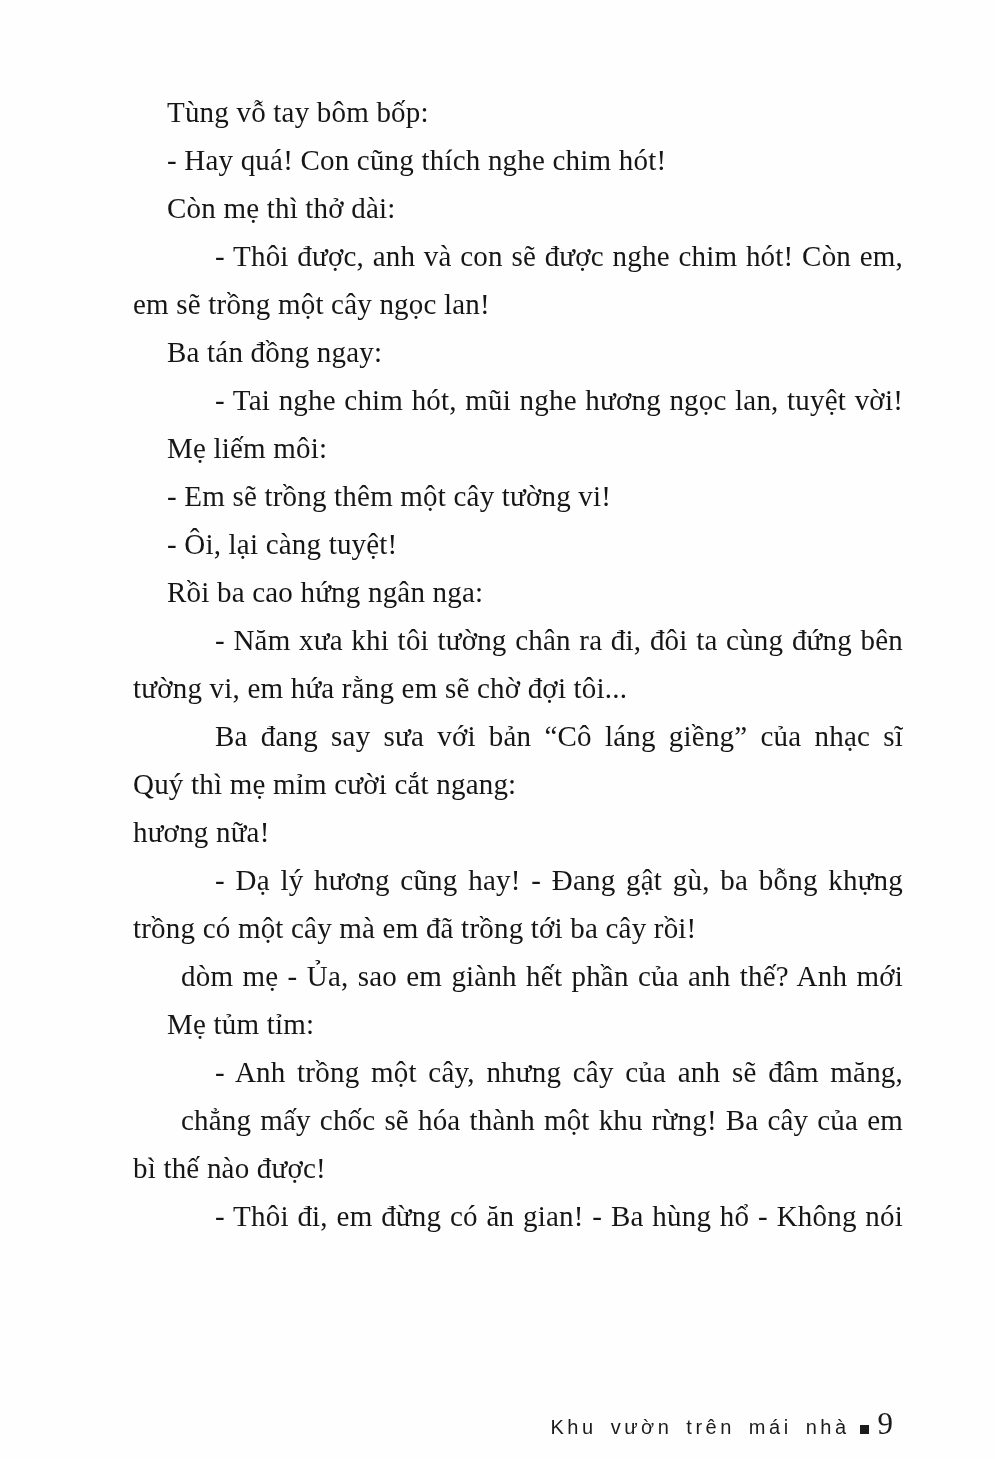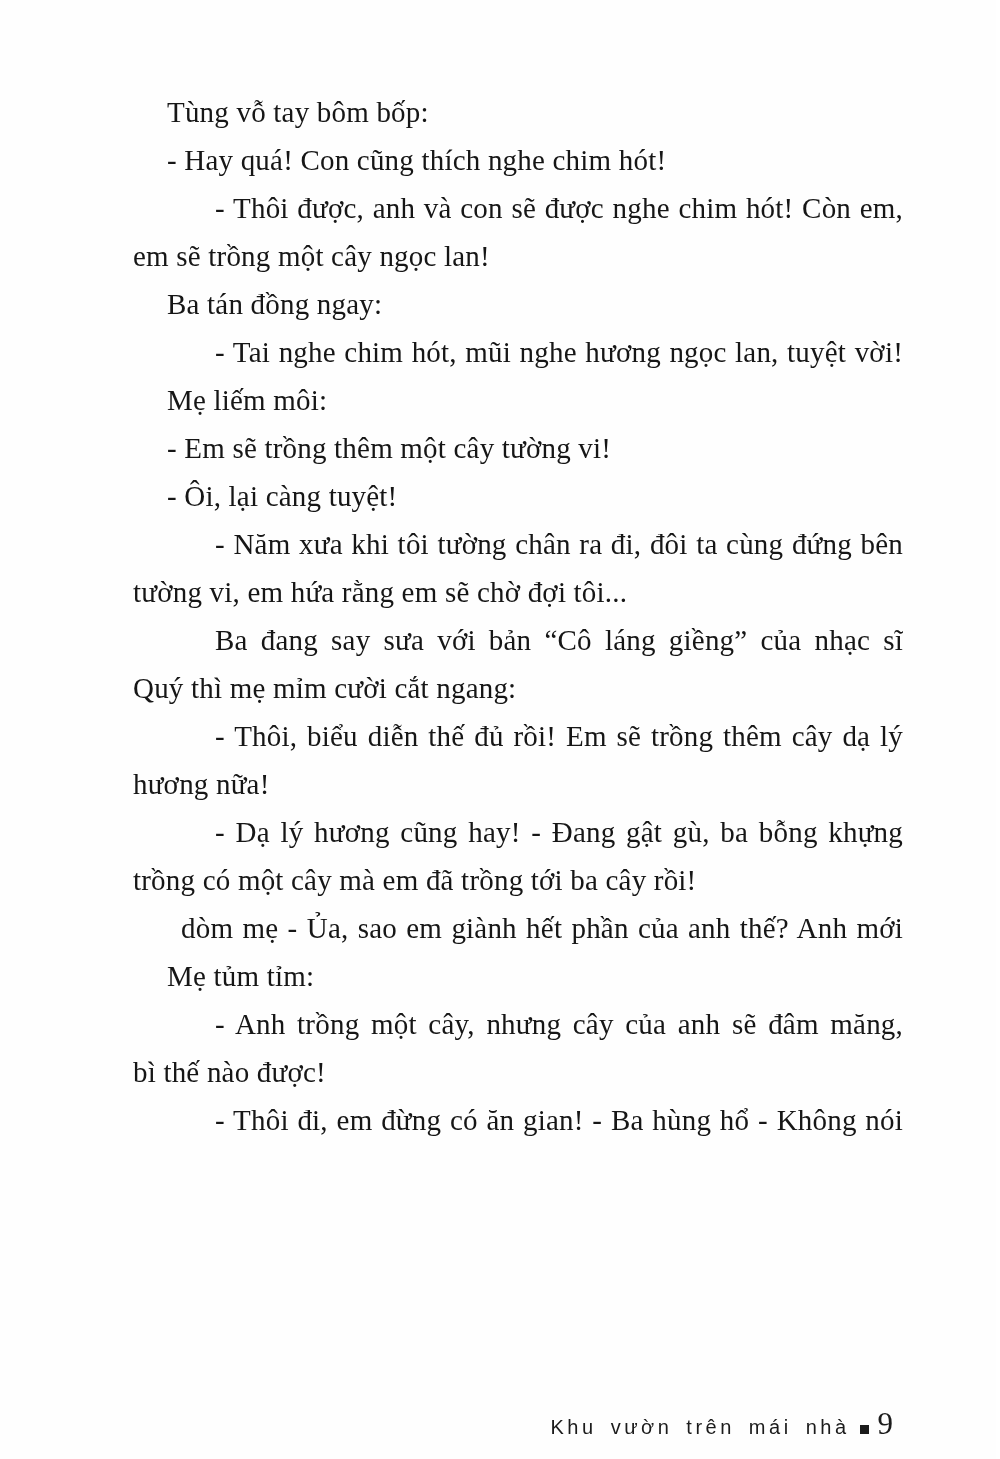--- a/index.html
+++ b/index.html
@@ -66,38 +66,40 @@
 </style>
 </head>
 <body>
 
 <div class="page">
 
   <main class="text-block">
 
   <div class="line indent">Tùng vỗ tay bôm bốp:</div>
       <div class="line indent">- Hay quá! Con cũng thích nghe chim hót!</div>
+      <div class="line indent">Còn mẹ thì thở dài:</div>
       <div class="line indent justify">- Thôi được, anh và con sẽ được nghe chim hót! Còn em,</div>
       <div class="line">em sẽ trồng một cây ngọc lan!</div>
       <div class="line indent">Ba tán đồng ngay:</div>
       <div class="line indent justify">- Tai nghe chim hót, mũi nghe hương ngọc lan, tuyệt vời!</div>
       <div class="line indent">Mẹ liếm môi:</div>
       <div class="line indent">- Em sẽ trồng thêm một cây tường vi!</div>
       <div class="line indent">- Ôi, lại càng tuyệt!</div>
+      <div class="line indent">Rồi ba cao hứng ngân nga:</div>
       <div class="line indent justify">- Năm xưa khi tôi tường chân ra đi, đôi ta cùng đứng bên bờ</div>
       <div class="line">tường vi, em hứa rằng em sẽ chờ đợi tôi...</div>
       <div class="line indent justify">Ba đang say sưa với bản “Cô láng giềng” của nhạc sĩ Hoàng</div>
       <div class="line">Quý thì mẹ mỉm cười cắt ngang:</div>
-      <div class="line indent justify">- Thôi, biểu diễn thế đủ rồi! Em sẽ trồng thêm cây dạ lý</div>
       <div class="line">hương nữa!</div>
       <div class="line indent justify">- Dạ lý hương cũng hay! - Đang gật gù, ba bỗng khựng lại,</div>
       <div class="line">trồng có một cây mà em đã trồng tới ba cây rồi!</div>
       <div class="line justify">dòm mẹ - Ủa, sao em giành hết phần của anh thế? Anh mới</div>
       <div class="line indent">Mẹ tủm tỉm:</div>
       <div class="line indent justify">- Anh trồng một cây, nhưng cây của anh sẽ đâm măng,</div>
+      <div class="line justify">chẳng mấy chốc sẽ hóa thành một khu rừng! Ba cây của em</div>
       <div class="line">bì thế nào được!</div>
       <div class="line indent justify">- Thôi đi, em đừng có ăn gian! - Ba hùng hổ - Không nói</div>
     </main>
 
   <footer class="footer">
     <span class="book-title">Khu vườn trên mái nhà</span>
     <span class="sep-square"></span>
     <span class="page-num">9</span>
   </footer>
 

